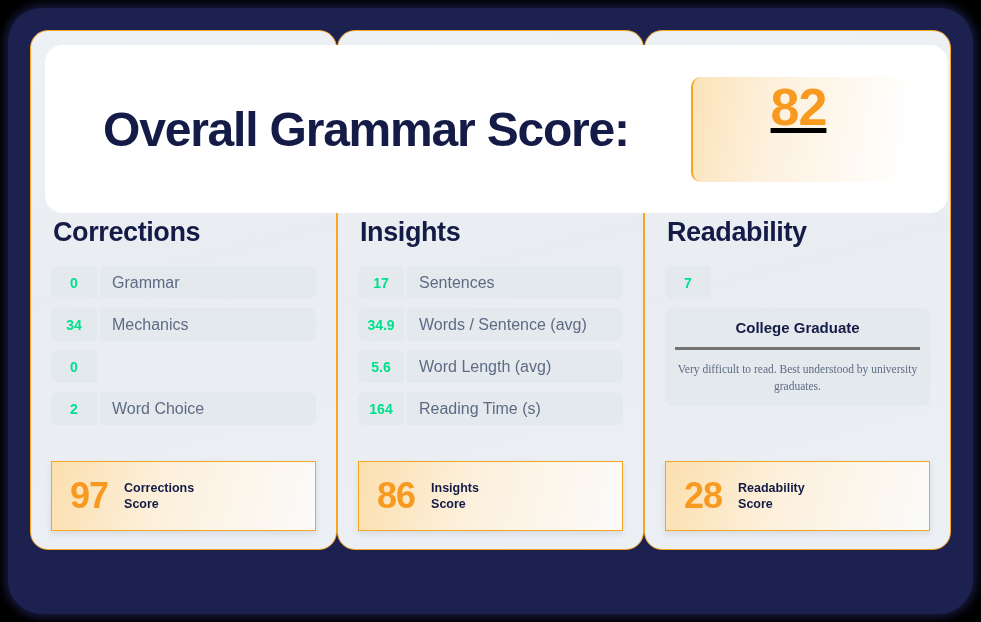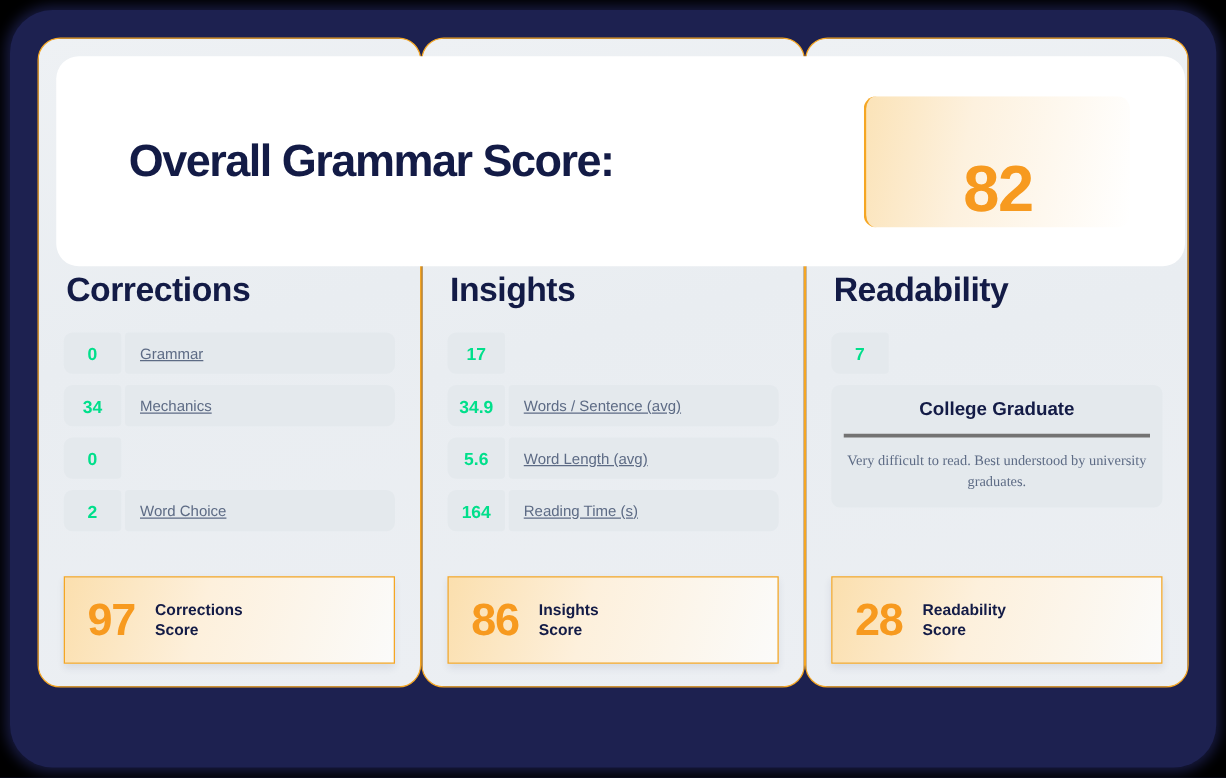--- a/index.html
+++ b/index.html
@@ -82,25 +82,24 @@
     font-weight: bold;
     display: flex;
     align-items: center;
     justify-content: center;
   }
   .stat-label {
     flex: 1 1 auto;
     background: #e4e9ed;
     border-radius: 3px 7px 7px 3px;
     color: #5d6b85;
-    font-size: 12px;
+    font-size: 16px;
     display: flex;
     align-items: center;
     padding-left: 12px;
-    text-decoration: underline;
   }
 
   
   .level-block {
     margin-top: 9px;
     background: #e4e9ed;
     border-radius: 7px;
     padding: 11px 10px 12px;
     text-align: center;
   }
@@ -154,36 +153,37 @@
     width: 903px;
     height: 168px;
     background: #ffffff;
     border-radius: 18px;
     display: flex;
     align-items: center;
     padding: 0 44px 0 58px;
     box-sizing: border-box;
   }
   #overall-title {
-    font-size: 36px;
+    font-size: 48px;
     font-weight: bold;
     color: #131b46;
     letter-spacing: -1.2px;
     white-space: nowrap;
   }
   #overall-badge {
     margin-left: auto;
     width: 211px;
     height: 105px;
     border-left: 2px solid #f5a623;
     border-radius: 10px;
     background: linear-gradient(100deg, #fbe3b8 0%, #fdf1de 38%, #ffffff 100%);
     display: flex;
-    align-items: flex-end;
+    align-items: flex-start;
     justify-content: center;
+    text-decoration: underline;
   }
   #overall-badge-value {
     font-size: 52px;
     font-weight: bold;
     color: #f79a1f;
     letter-spacing: -1px;
   }
 </style>
 </head>
 <body>
@@ -221,20 +221,21 @@
         </div>
       </div>
     </div>
 
     <div class="metric-card">
       <div class="card-inner">
         <div class="card-title">Insights</div>
         <div class="stat-rows">
           <div class="stat-row">
             <div class="stat-value">17</div>
+            <div class="stat-label">Sentences</div>
           </div>
           <div class="stat-row">
             <div class="stat-value">34.9</div>
             <div class="stat-label">Words / Sentence (avg)</div>
           </div>
           <div class="stat-row">
             <div class="stat-value">5.6</div>
             <div class="stat-label">Word Length (avg)</div>
           </div>
           <div class="stat-row">

